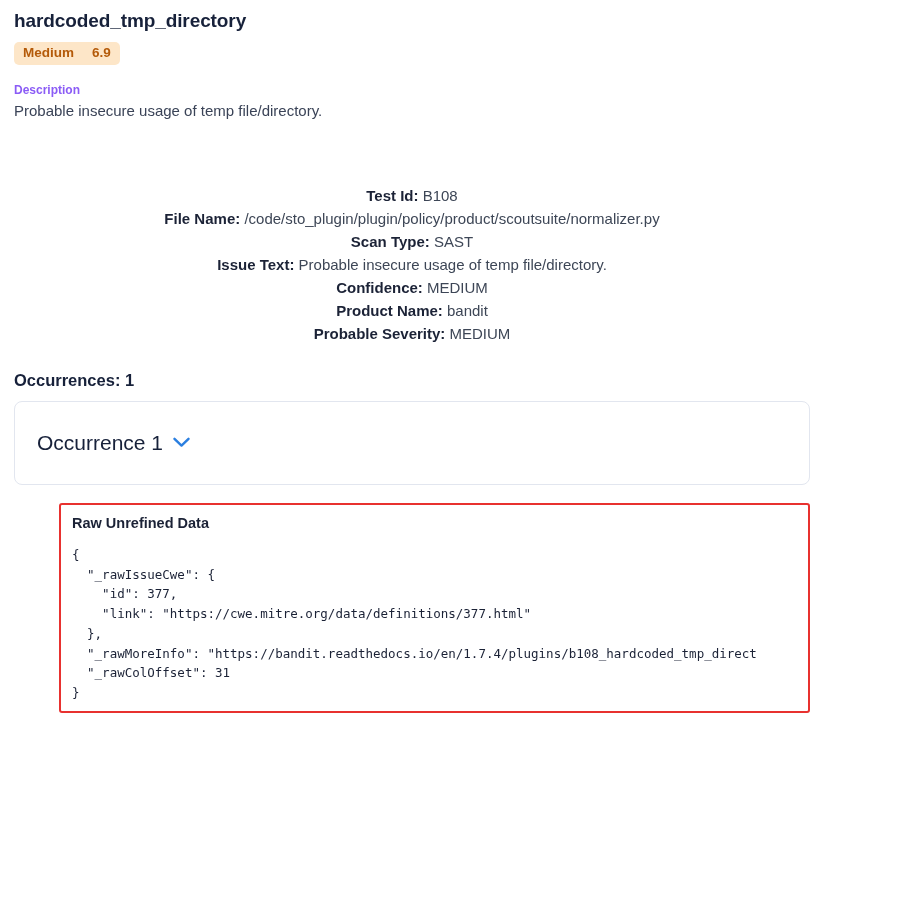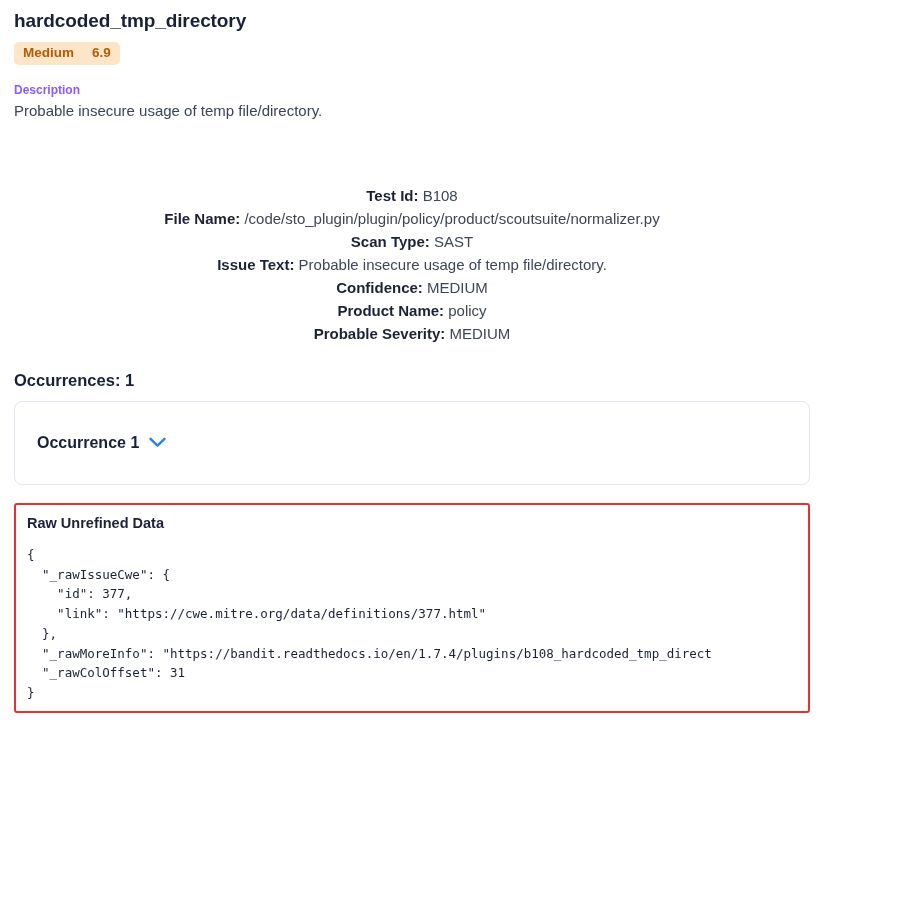--- a/index.html
+++ b/index.html
@@ -89,35 +89,36 @@
     border-radius: 8px;
     height: 84px;
     box-sizing: border-box;
     display: flex;
     align-items: center;
     padding: 0 22px;
     margin-bottom: 18px;
     background: #fff;
   }
   .occurrence-label {
-    font-size: 16px;
-    font-weight: bold;
+    font-size: 21px;
+    font-weight: normal;
     color: #17213a;
   }
   .chevron {
     margin-left: 10px;
     display: inline-flex;
     align-items: center;
   }
   .raw-box {
     border: 2px solid #e8312f;
     border-radius: 3px;
     padding: 10px 11px 8px 11px;
     box-sizing: border-box;
     background: #fff;
+    margin-left: 45px;
   }
   .raw-title {
     font-size: 14.5px;
     font-weight: bold;
     color: #1b2236;
     margin: 0 0 14px 0;
   }
   .raw-code {
     font-family: "DejaVu Sans Mono", "Liberation Mono", monospace;
     font-size: 12.5px;
@@ -160,21 +161,21 @@
     <li class="meta-row">
       <span class="meta-key">Issue Text:</span>
       <span class="meta-val">Probable insecure usage of temp file/directory.</span>
     </li>
     <li class="meta-row">
       <span class="meta-key">Confidence:</span>
       <span class="meta-val">MEDIUM</span>
     </li>
     <li class="meta-row">
       <span class="meta-key">Product Name:</span>
-      <span class="meta-val">policy</span>
+      <span class="meta-val">bandit</span>
     </li>
     <li class="meta-row">
       <span class="meta-key">Probable Severity:</span>
       <span class="meta-val">MEDIUM</span>
     </li>
   </ul>
 
   <h2 class="occurrences-heading">Occurrences: 1</h2>
 
   <div class="occurrence-card">

